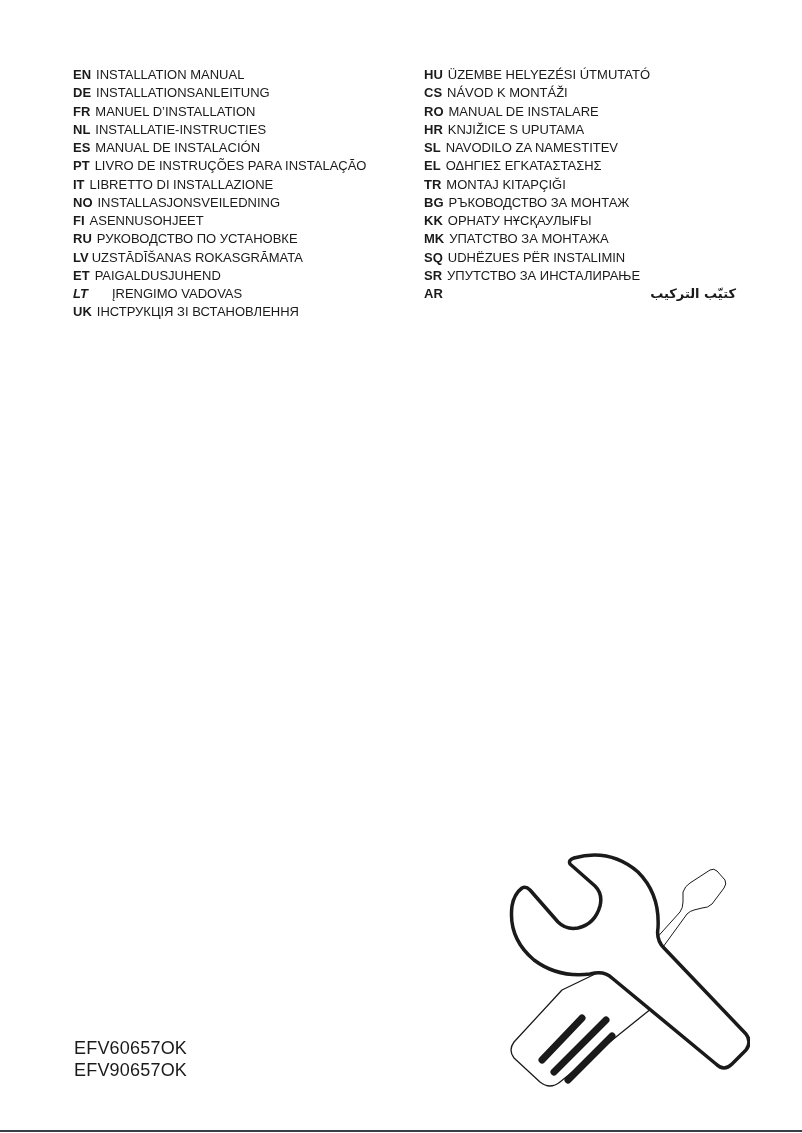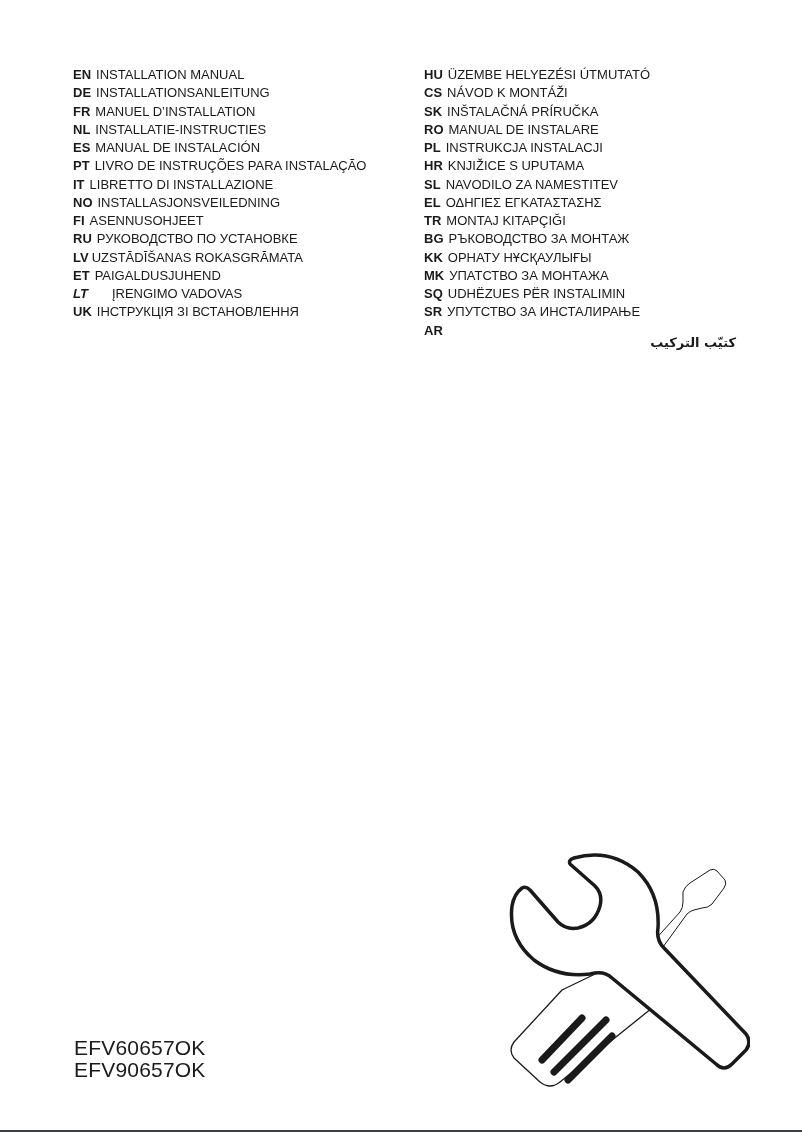--- a/index.html
+++ b/index.html
@@ -33,32 +33,32 @@
       display: inline-block;
       margin-right: 5px;
     }
     .lang-label {
       font-weight: normal;
     }
     .lang-row.lt .lang-code { margin-right: 24px; font-style: italic; }
     .lang-row.rtl .lang-label {
       position: absolute;
       right: 8px;
-      top: 12px;
+      top: 0;
       direction: rtl;
       font-weight: bold;
       font-size: 13px;
       font-family: "DejaVu Sans", sans-serif;
       margin-left: 15px;
     }
     .models {
       position: absolute;
       left: 74px;
       top: 1037px;
-      font-size: 21px;
+      font-size: 18px;
       line-height: 22px;
       color: #1a1a1a;
       letter-spacing: 0.2px;
     }
     .model-line { display: block; }
     .tool-icon {
       position: absolute;
       left: 500px;
       top: 850px;
       width: 250px;
@@ -89,23 +89,21 @@
   <div class="lang-row"><span class="lang-code">RU</span><span class="lang-label">РУКОВОДСТВО ПО УСТАНОВКЕ</span></div>
   <div class="lang-row"><span class="lang-code" style="margin-right:3px">LV</span><span class="lang-label">UZSTĀDĪŠANAS ROKASGRĀMATA</span></div>
   <div class="lang-row"><span class="lang-code">ET</span><span class="lang-label">PAIGALDUSJUHEND</span></div>
   <div class="lang-row lt"><span class="lang-code">LT</span><span class="lang-label">ĮRENGIMO VADOVAS</span></div>
   <div class="lang-row"><span class="lang-code">UK</span><span class="lang-label">ІНСТРУКЦІЯ ЗІ ВСТАНОВЛЕННЯ</span></div>
 </div>
 
 <div class="col col-right">
   <div class="lang-row"><span class="lang-code">HU</span><span class="lang-label">ÜZEMBE HELYEZÉSI ÚTMUTATÓ</span></div>
   <div class="lang-row"><span class="lang-code">CS</span><span class="lang-label">NÁVOD K MONTÁŽI</span></div>
-  <div class="lang-row"><span class="lang-code">SK</span><span class="lang-label">INŠTALAČNÁ PRÍRUČKA</span></div>
   <div class="lang-row"><span class="lang-code">RO</span><span class="lang-label">MANUAL DE INSTALARE</span></div>
-  <div class="lang-row"><span class="lang-code">PL</span><span class="lang-label">INSTRUKCJA INSTALACJI</span></div>
   <div class="lang-row"><span class="lang-code">HR</span><span class="lang-label">KNJIŽICE S UPUTAMA</span></div>
   <div class="lang-row"><span class="lang-code">SL</span><span class="lang-label">NAVODILO ZA NAMESTITEV</span></div>
   <div class="lang-row"><span class="lang-code">EL</span><span class="lang-label">ΟΔΗΓΙΕΣ ΕΓΚΑΤΑΣΤΑΣΗΣ</span></div>
   <div class="lang-row"><span class="lang-code">TR</span><span class="lang-label">MONTAJ KITAPÇIĞI</span></div>
   <div class="lang-row"><span class="lang-code">BG</span><span class="lang-label">РЪКОВОДСТВО ЗА МОНТАЖ</span></div>
   <div class="lang-row"><span class="lang-code">KK</span><span class="lang-label">ОРНАТУ НҰСҚАУЛЫҒЫ</span></div>
   <div class="lang-row"><span class="lang-code">MK</span><span class="lang-label">УПАТСТВО ЗА МОНТАЖА</span></div>
   <div class="lang-row"><span class="lang-code">SQ</span><span class="lang-label">UDHËZUES PËR INSTALIMIN</span></div>
   <div class="lang-row"><span class="lang-code">SR</span><span class="lang-label">УПУТСТВО ЗА ИНСТАЛИРАЊЕ</span></div>
   <div class="lang-row rtl"><span class="lang-code">AR</span><span class="lang-label">كتيّب التركيب</span></div>

